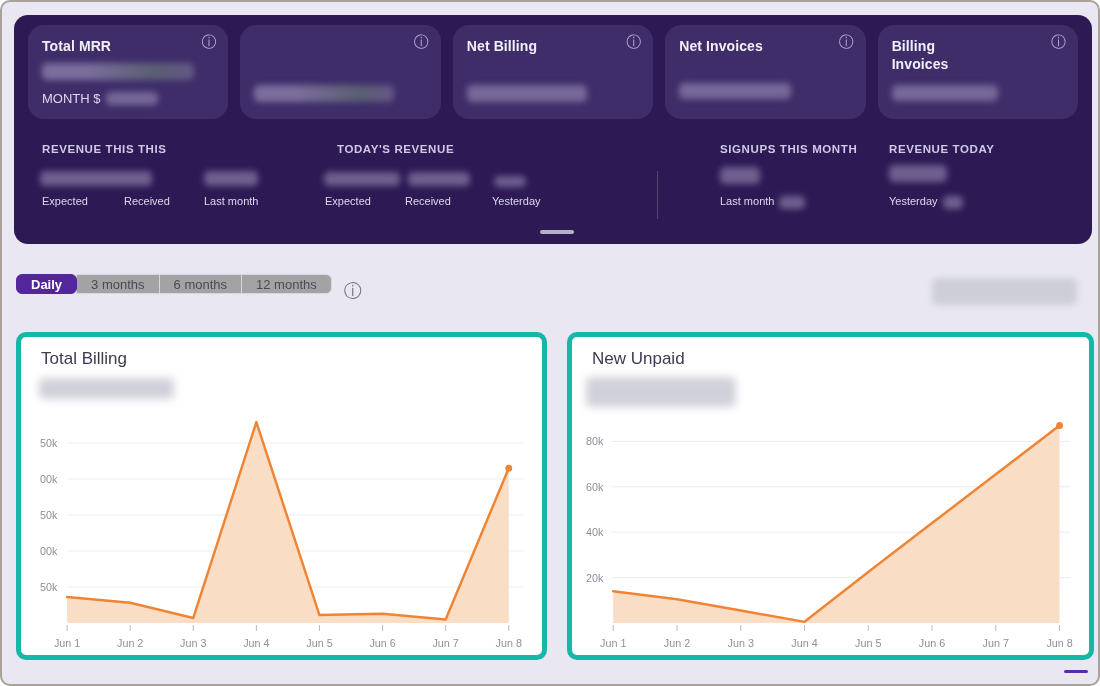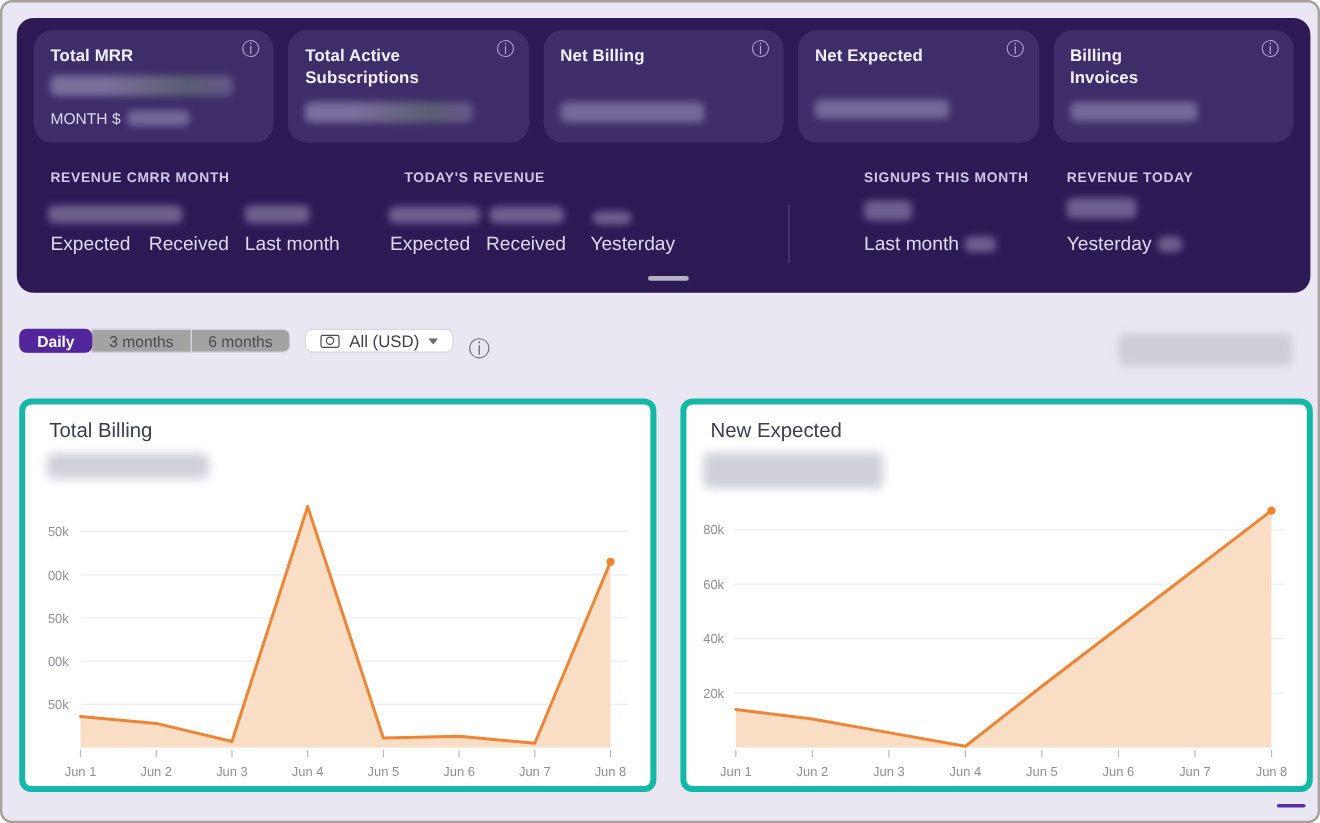--- a/index.html
+++ b/index.html
@@ -25,21 +25,21 @@
   .chip{position:absolute;border-radius:5px;filter:blur(3px);}
   .chip.dk{background:rgba(173,164,199,.5);}
   .chip.dkg{background:linear-gradient(90deg,rgba(173,164,199,.55) 30%,rgba(125,155,125,.45) 75%,rgba(173,164,199,.35));}
   .chip.lt{background:rgba(203,203,214,.9);}
   .chip.inline{position:static;display:inline-block;vertical-align:middle;margin-left:5px;}
   .cmrr-row{position:absolute;left:14px;top:66px;font-size:13px;color:#ddd8ee;
     display:flex;align-items:center;}
   
   .stat-label{position:absolute;font-size:11.5px;font-weight:700;letter-spacing:.6px;
     color:#cfc8e6;white-space:nowrap;}
-  .stat-sub{position:absolute;font-size:16px;color:#ddd8ee;white-space:nowrap;}
+  .stat-sub{position:absolute;font-size:11px;color:#ddd8ee;white-space:nowrap;}
   .stat-divider{position:absolute;left:643px;top:156px;width:1px;height:48px;
     background:rgba(255,255,255,.18);}
   .panel-scroll-dash{position:absolute;left:526px;top:215px;width:34px;height:4px;
     border-radius:2px;background:#b7b1c7;cursor:pointer;}
   
   .toolbar{position:absolute;left:14px;top:272px;height:20px;display:flex;align-items:stretch;gap:12px;}
   .btn-group{display:flex;}
   .range-btn{background:#a3a3a3;border:1px solid #d7d7e0;padding:0 14px;font-size:13px;
     color:#4a4a56;display:flex;align-items:center;margin-left:-1px;cursor:pointer;
     font-family:inherit;}
@@ -80,42 +80,41 @@
       <div class="metric-card">
         <div class="title">Total MRR</div>
         <span class="info-badge">ⓘ</span>
         <div class="chip dkg" style="left:14px;top:38px;width:152px;height:17px;"></div>
         <div class="cmrr-row">
           <span>MONTH $</span>
           <span class="chip dk inline" style="width:52px;height:13px;"></span>
         </div>
       </div>
       <div class="metric-card">
-        <div class="title">Total Active Subscriptions</div>
         <span class="info-badge">ⓘ</span>
         <div class="chip dkg" style="left:14px;top:60px;width:140px;height:17px;"></div>
       </div>
       <div class="metric-card">
         <div class="title">Net Billing</div>
         <span class="info-badge">ⓘ</span>
         <div class="chip dk" style="left:14px;top:60px;width:120px;height:17px;"></div>
       </div>
       <div class="metric-card">
-        <div class="title">Net Expected</div>
+        <div class="title">Net Invoices</div>
         <span class="info-badge">ⓘ</span>
         <div class="chip dk" style="left:14px;top:58px;width:112px;height:16px;"></div>
       </div>
       <div class="metric-card">
         <div class="title narrow">Billing Invoices</div>
         <span class="info-badge">ⓘ</span>
         <div class="chip dk" style="left:14px;top:60px;width:106px;height:16px;"></div>
       </div>
     </div>
 
-    <div class="stat-label" style="left:28px;top:128px;">REVENUE CMRR MONTH</div>
+    <div class="stat-label" style="left:28px;top:128px;">REVENUE THIS THIS</div>
     <div class="chip dk" style="left:26px;top:156px;width:112px;height:15px;"></div>
     <div class="chip dk" style="left:190px;top:156px;width:54px;height:15px;"></div>
     <div class="stat-sub" style="left:28px;top:180px;">Expected</div>
     <div class="stat-sub" style="left:110px;top:180px;">Received</div>
     <div class="stat-sub" style="left:190px;top:180px;">Last month</div>
 
     <div class="stat-label" style="left:323px;top:128px;text-align:right;">TODAY'S REVENUE</div>
     <div class="chip dk" style="left:310px;top:157px;width:76px;height:14px;"></div>
     <div class="chip dk" style="left:394px;top:157px;width:62px;height:14px;"></div>
     <div class="chip dk" style="left:480px;top:161px;width:32px;height:11px;"></div>
@@ -134,26 +133,22 @@
     <div class="stat-sub" style="left:875px;top:180px;"><span>Yesterday</span><span class="chip dk inline" style="width:20px;height:13px;"></span></div>
 
     <div class="panel-scroll-dash"></div>
   </div>
 
   <div class="toolbar">
     <div class="btn-group">
       <button class="range-btn active">Daily</button>
       <button class="range-btn">3 months</button>
       <button class="range-btn">6 months</button>
+      <button class="range-btn">12 months</button>
     </div>
-    <button class="currency-btn">
-      <span class="banknote"></span>
-      <span>All (USD)</span>
-      <span class="caret"></span>
-    </button>
     <span class="toolbar-info">ⓘ</span>
   </div>
   <div class="chip lt toolbar-blur"></div>
 
   <div class="chart-card left">
     <div class="chart-title">Total Billing</div>
     <div class="chip lt chart-sub-blur" style="left:18px;top:41px;width:135px;height:21px;"></div>
     <svg class="chart" viewBox="0 0 531 240" preserveAspectRatio="none">
         <line x1="48" x2="512" y1="172" y2="172" stroke="#ececf2" stroke-width="1"></line>
         <text x="37" y="176" text-anchor="end" font-size="11" fill="#8f8f9c">50k</text>
@@ -181,21 +176,21 @@
         <text x="368.5" y="232" text-anchor="middle" font-size="11" fill="#8f8f9c">Jun 6</text>
         <line x1="432.79999999999995" x2="432.79999999999995" y1="210" y2="216" stroke="#b8b8c4" stroke-width="1"></line>
         <text x="432.79999999999995" y="232" text-anchor="middle" font-size="11" fill="#8f8f9c">Jun 7</text>
         <line x1="497.09999999999997" x2="497.09999999999997" y1="210" y2="216" stroke="#b8b8c4" stroke-width="1"></line>
         <text x="497.09999999999997" y="232" text-anchor="middle" font-size="11" fill="#8f8f9c">Jun 8</text>
         <circle cx="497.09999999999997" cy="53.20000000000002" r="3.5" fill="#ee8434"></circle>
       </svg>
   </div>
 
   <div class="chart-card right">
-    <div class="chart-title">New Expected</div>
+    <div class="chart-title">New Unpaid</div>
     <div class="chip lt chart-sub-blur" style="left:14px;top:40px;width:150px;height:30px;"></div>
     <svg class="chart" viewBox="0 0 527 240" preserveAspectRatio="none">
         <line x1="40" x2="508" y1="162.6" y2="162.6" stroke="#ececf2" stroke-width="1"></line>
         <text x="32" y="166.6" text-anchor="end" font-size="11" fill="#8f8f9c">20k</text>
         <line x1="40" x2="508" y1="117.2" y2="117.2" stroke="#ececf2" stroke-width="1"></line>
         <text x="32" y="121.2" text-anchor="end" font-size="11" fill="#8f8f9c">40k</text>
         <line x1="40" x2="508" y1="71.80000000000001" y2="71.80000000000001" stroke="#ececf2" stroke-width="1"></line>
         <text x="32" y="75.80000000000001" text-anchor="end" font-size="11" fill="#8f8f9c">60k</text>
         <line x1="40" x2="508" y1="26.400000000000006" y2="26.400000000000006" stroke="#ececf2" stroke-width="1"></line>
         <text x="32" y="30.400000000000006" text-anchor="end" font-size="11" fill="#8f8f9c">80k</text>

